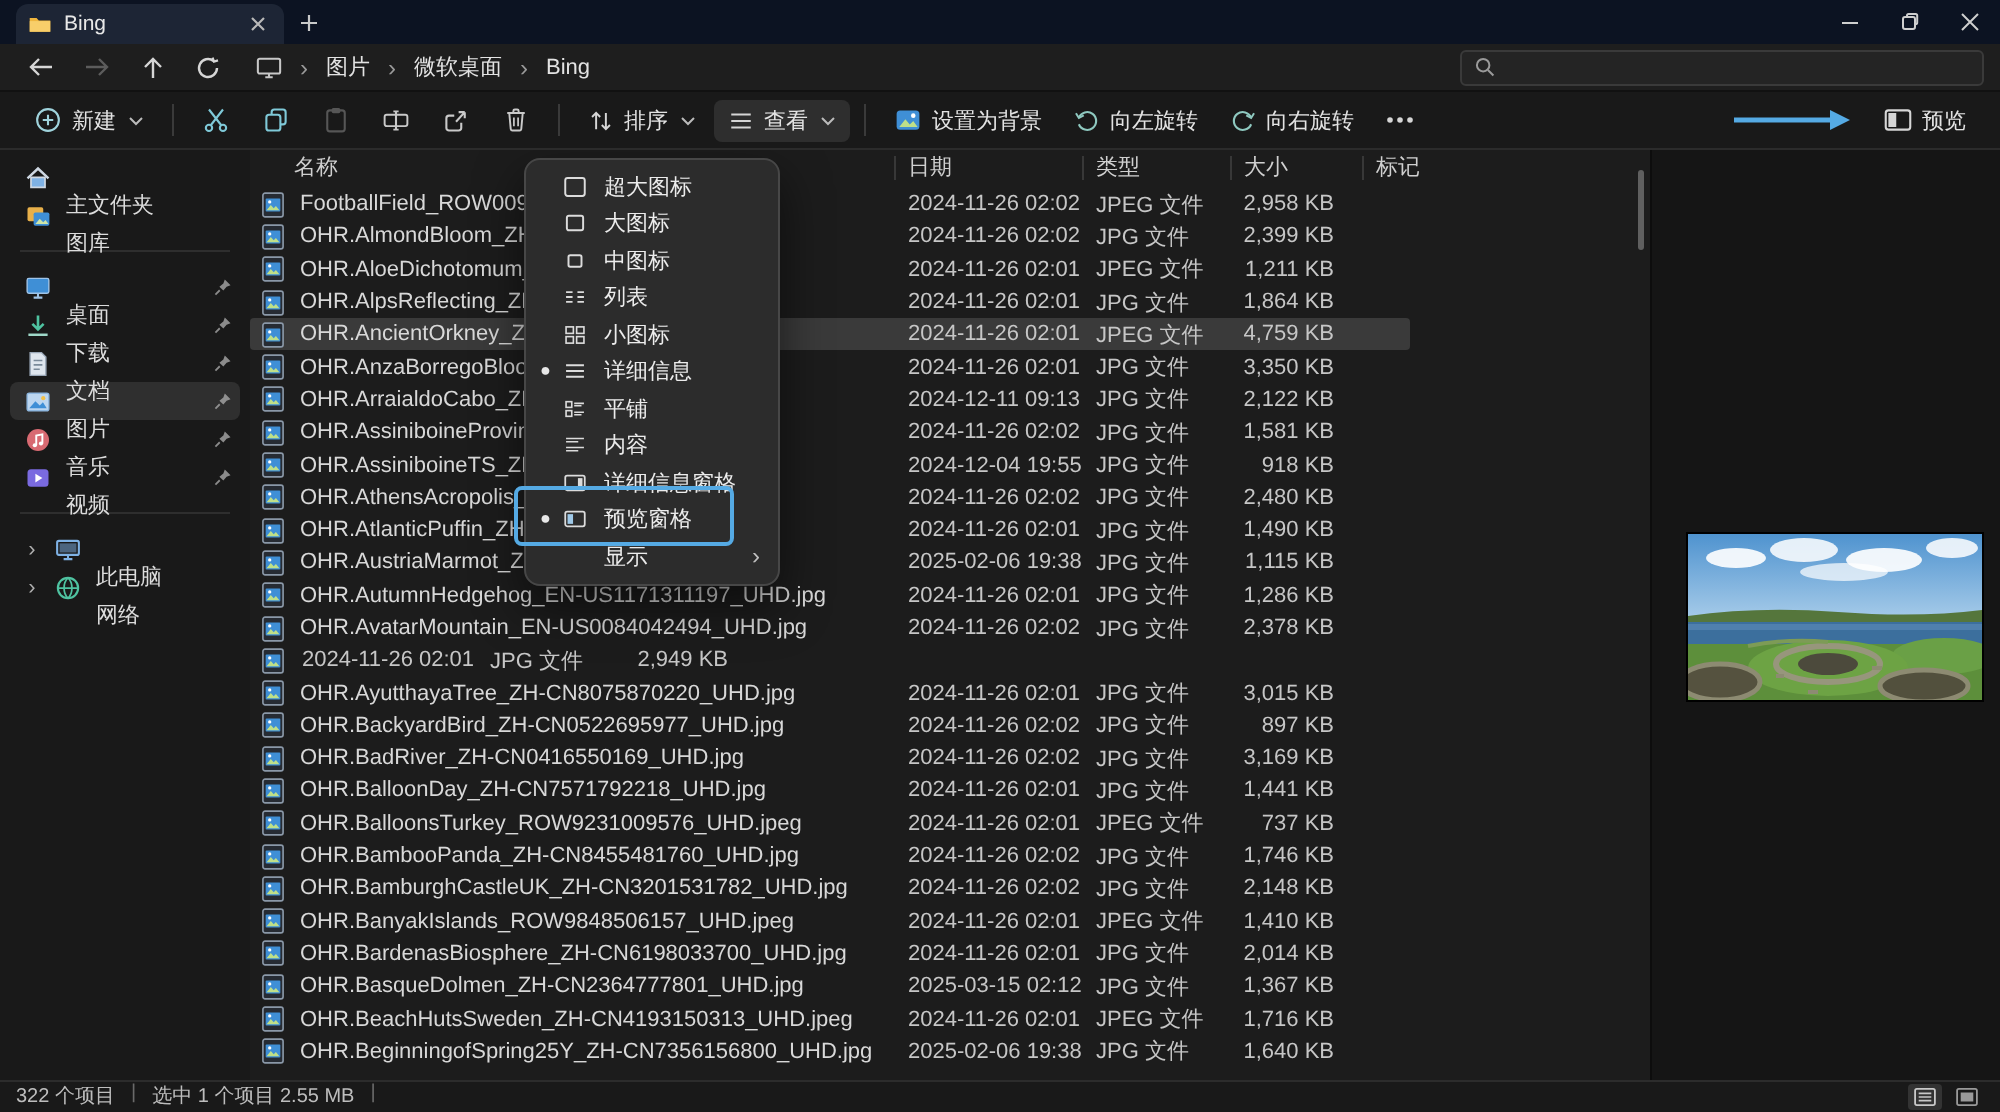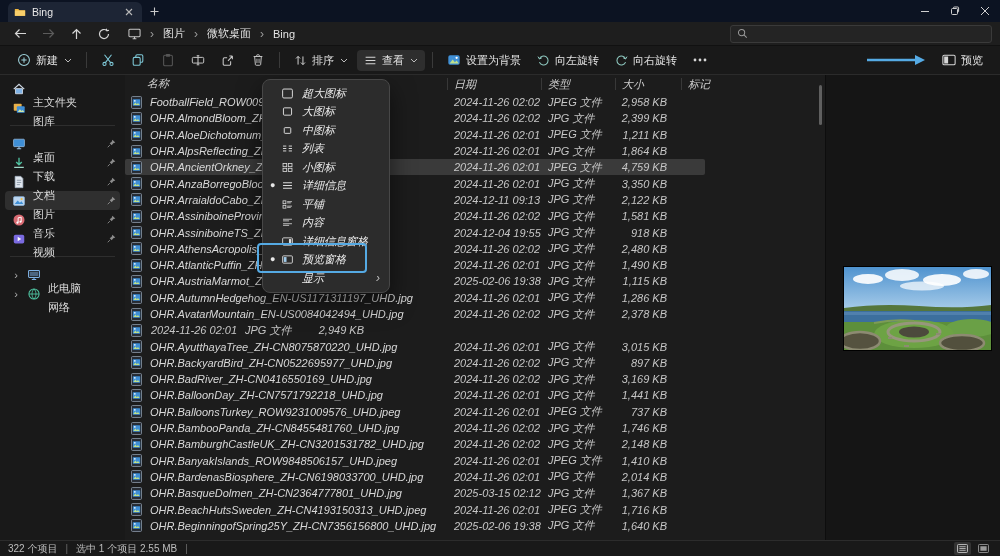--- a/index.html
+++ b/index.html
@@ -37,21 +37,21 @@
   .main{display:flex;height:465px;}
   .sidebar{width:125px;flex:none;padding-top:4px;overflow:hidden;}
   .sitem{display:flex;align-items:center;height:19px;margin:0 5px;padding:0 4px 0 7px;border-radius:4px;font-size:11px;color:#dcdcdc;gap:7px;}
   .sitem.sel{background:#2f2f2f;}
   .sitem .chev{width:8px;color:#b0b0b0;font-size:11px;flex:none;text-align:center;}
   .sitem .slabel{flex:1;white-space:nowrap;overflow:hidden;margin-top:28px;}
   .ssep{height:1px;background:#2e2e2e;margin:8px 10px;}
   .spin{flex:none;opacity:.8;}
 
   
-  .filearea{width:700px;flex:none;position:relative;background:#1c1c1c;overflow:hidden;font-style:italic;}
+  .filearea{width:700px;flex:none;position:relative;background:#1c1c1c;overflow:hidden;}
   .lheader{display:flex;align-items:center;height:17px;font-size:11px;color:#cfcfcf;}
   .hname{width:300px;margin-left:22px;}
   .hcell{flex:none;border-left:1px solid #383838;padding-left:6px;height:12px;line-height:12px;}
   .hdate{width:94px;}
   .htype{width:74px;}
   .hsize{width:66px;}
   .htag{width:46px;}
   .rows{padding-top:2px;height:446px;overflow:hidden;}
   .frow{display:flex;align-items:center;height:16.3px;width:580px;border-radius:2px;font-size:11px;color:#d8d8d8;}
   .frow.sel{background:#3a3a3a;}
@@ -70,21 +70,21 @@
   .micon{width:21px;flex:none;display:flex;align-items:center;}
   .mlabel{flex:1;white-space:nowrap;overflow:hidden;}
   .marrow{margin-left:auto;color:#c0c0c0;font-size:12px;}
   .hilite-box{position:absolute;left:132px;top:168px;width:110px;height:30px;border:2px solid #55aae4;border-radius:4px;z-index:6;pointer-events:none;}
 
   
   .previewpane{flex:1;background:#151515;position:relative;border-left:1px solid #0d0d0d;}
   .pimg{position:absolute;left:18px;top:192px;width:147px;height:83px;box-shadow:0 0 0 1px #000;}
 
   
-  .statusbar{height:16px;background:#191919;border-top:1px solid #2c2c2c;display:flex;align-items:center;
+  .statusbar{height:16px;background:#191919;border-top:1px solid #2c2c2c;display:flex;
              padding:0 8px;font-size:10px;color:#bdbdbd;gap:8px;}
   .sdiv{color:#6a6a6a;}
   .sb-right{margin-left:auto;display:flex;gap:4px;align-items:center;}
   .sbtn{width:17px;height:13px;display:flex;align-items:center;justify-content:center;border-radius:2px;}
   .sbtn.active{background:#333;}
 
   svg{display:block;}
 </style>
 </head>
 <body>

